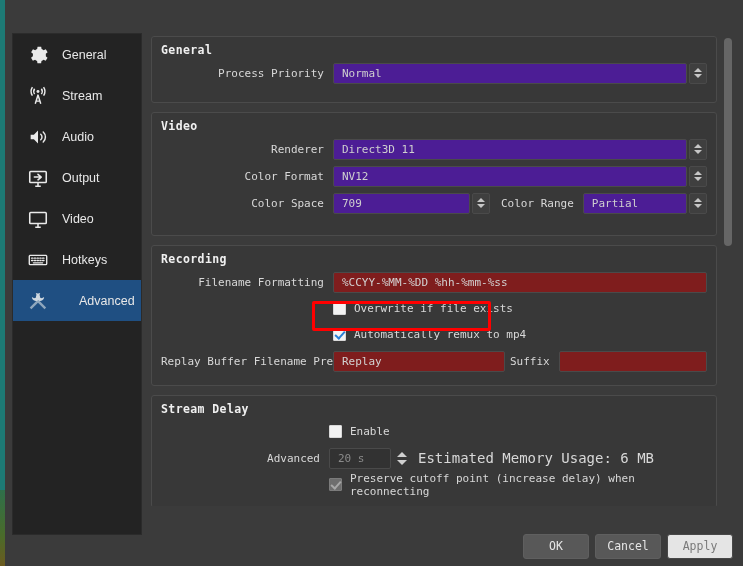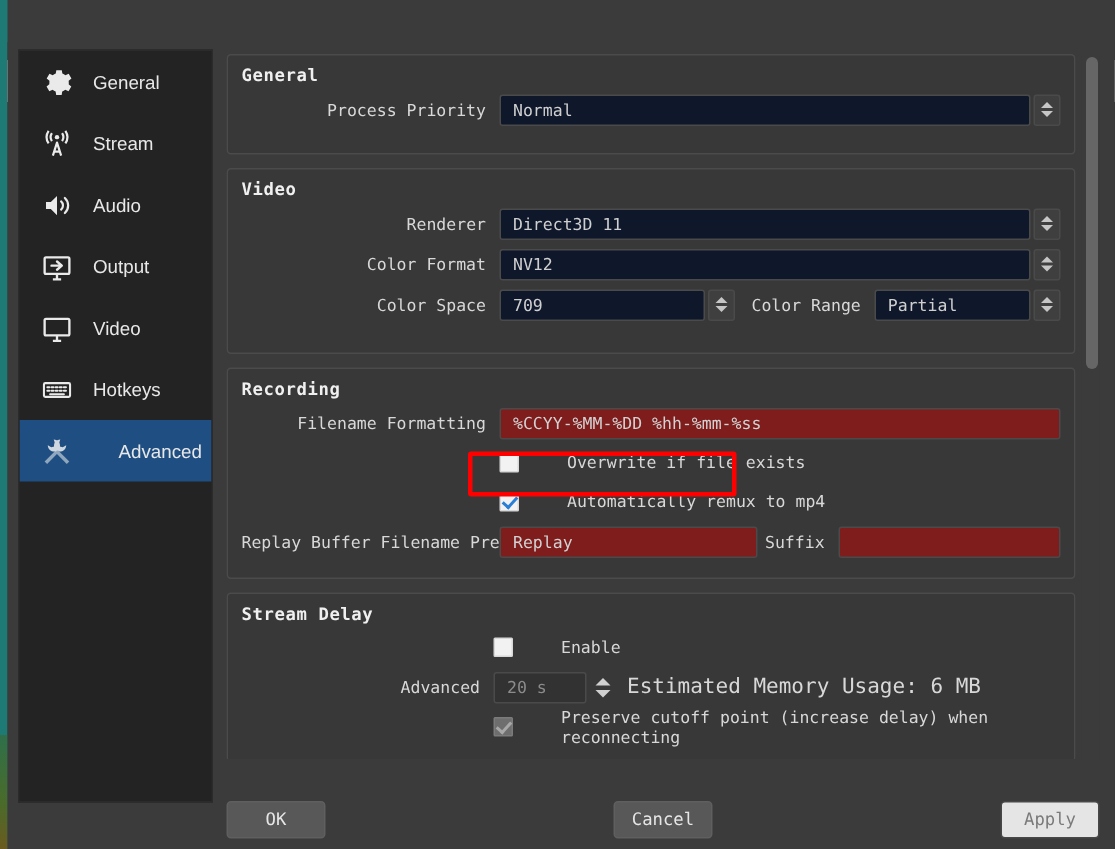--- a/index.html
+++ b/index.html
@@ -100,21 +100,21 @@
     display: flex; align-items: center; height: 22px; margin-top: 5px;
   }
   .row .rlabel {
     font-size: 11px; color: #d8d8d8; text-align: right;
     padding-right: 9px; white-space: nowrap;
   }
 
   
   .combo {
     position: relative; display: flex; align-items: center;
-    height: 21px; background: #0f172a; border: 1px solid #4a4a4a;
+    height: 21px; background: #4c1d95; border: 1px solid #4a4a4a;
     border-radius: 2px; color: #cfcfcf; font-size: 11px;
     padding-left: 8px; flex: 1 1 auto; min-width: 0;
   }
   .spin {
     width: 18px; height: 21px; margin-left: 2px; flex: 0 0 auto;
     background: #3f3f3f; border: 1px solid #4a4a4a; border-radius: 2px;
     display: flex; flex-direction: column; align-items: center;
     justify-content: center; gap: 2px;
   }
   .spin .ar {
@@ -139,21 +139,21 @@
   .spin-plain {
     width: 16px; height: 22px; margin-left: 3px; flex: 0 0 auto;
     display: flex; flex-direction: column; align-items: center;
     justify-content: center; gap: 3px;
   }
   .spin-plain .ar { width: 0; height: 0;
     border-left: 5px solid transparent; border-right: 5px solid transparent; }
   .spin-plain .up { border-bottom: 5px solid #d0d0d0; }
   .spin-plain .dn { border-top: 5px solid #d0d0d0; }
 
-  .checkrow { display: flex; align-items: center; height: 21px; margin-top: 5px; gap: 24px; }
+  .checkrow { display: flex; align-items: center; height: 21px; margin-top: 5px; }
   .cbox {
     width: 13px; height: 13px; flex: 0 0 auto; border-radius: 1px;
     background: #f2f2f2; border: 1px solid #d8d8d8; position: relative;
   }
   .cbox.checked::after {
     content: ""; position: absolute; left: 3px; top: 0px;
     width: 4px; height: 8px; border: solid #2a7fd4;
     border-width: 0 2px 2px 0; transform: rotate(42deg);
   }
   .cbox.disabled { background: #6e6e6e; border-color: #7b7b7b; }
@@ -165,21 +165,21 @@
   .redbox {
     position: absolute; left: 312px; top: 301px;
     width: 179px; height: 30px;
     border: 3px solid #ff0000; border-radius: 2px;
     pointer-events: none; z-index: 30;
   }
 
   
   .btnbar {
     position: absolute; left: 146px; top: 505px; width: 582px; height: 26px;
-    display: flex; justify-content: space-between; align-items: center; gap: 6px;
+    display: flex; justify-content: flex-end; align-items: center; gap: 6px;
   }
   .btn {
     width: 66px; height: 25px; border-radius: 3px;
     display: flex; align-items: center; justify-content: center;
     font-size: 11.5px; color: #e6e6e6; background: #585858;
     border: 1px solid #5f5f5f;
   }
   .btn.disabled { background: #e5e5e5; border-color: #484848; color: #7a7a7a; }
 </style>
 </head>

